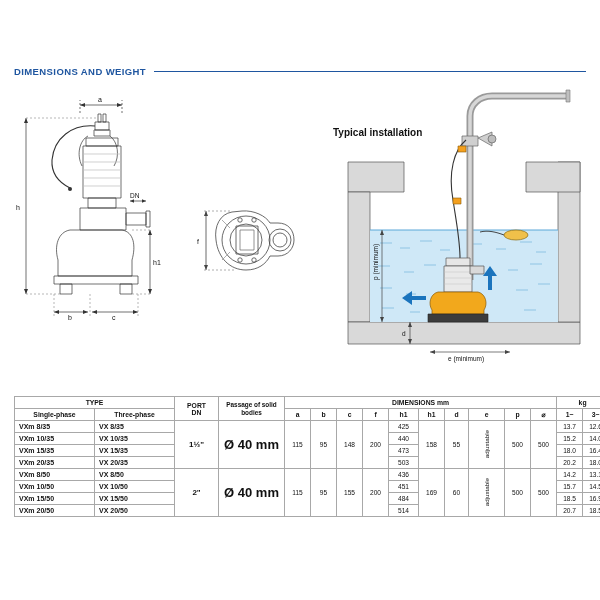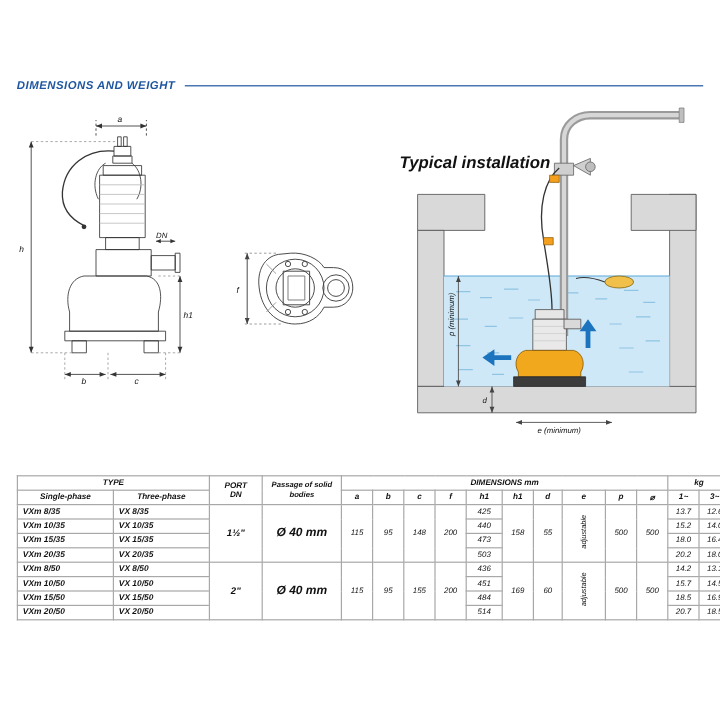--- a/index.html
+++ b/index.html
@@ -5,41 +5,41 @@
   * { box-sizing: border-box; }
   html, body { margin: 0; padding: 0; }
   body {
     width: 600px; height: 600px;
     background: #ffffff;
     font-family: "Liberation Sans", sans-serif;
     color: #1a1a1a;
     overflow: hidden;
     position: relative;
   }
-  .page { position: relative; width: 593px; height: 600px; font-style: italic; }
+  .page { position: relative; width: 593px; height: 600px; }
 
   
   .section-head {
     position: absolute; left: 14px; top: 66px; width: 572px;
     display: flex; align-items: center; gap: 8px;
   }
   .section-head .title {
     color: #1f56a0; font-size: 9.5px; font-weight: bold; letter-spacing: .4px;
     white-space: nowrap;
   }
   .section-head .rule { flex: 1; height: 1px; background: #1f56a0; }
 
   
   .drawings { position: absolute; left: 0; top: 80px; width: 600px; height: 300px; }
 
   svg { display: block; }
 
   .typ-label {
     position: absolute; left: 333px; top: 129px;
-    font-size: 14px; font-weight: bold; color: #111;
+    font-size: 10px; font-weight: bold; color: #111;
   }
 
   
   .tablewrap { position: absolute; left: 14px; top: 396px; width: 572px; }
   table { border-collapse: collapse; width: 572px; table-layout: fixed; }
   td, th {
     border: 0.7px solid #a8a8a8;
     font-size: 6.6px;
     text-align: center;
     padding: 0;
@@ -49,21 +49,21 @@
   }
   th { font-weight: bold; font-size: 6.8px; }
   .modelcell { font-weight: bold; text-align: left; padding-left: 4px; font-size: 7px; }
   .vert {
     writing-mode: vertical-rl;
     transform: rotate(180deg);
     font-size: 6.2px;
     white-space: nowrap;
   }
   .port { font-size: 8px; font-weight: bold; }
-  .passage { font-size: 10px; font-weight: bold; margin-top: 43px; }
+  .passage { font-size: 13px; font-weight: bold; margin-top: 43px; }
 </style>
 </head>
 <body>
 
 <div class="page">
 
   <div class="section-head">
     <div class="title">DIMENSIONS AND WEIGHT</div>
     <div class="rule"></div>
   </div>

